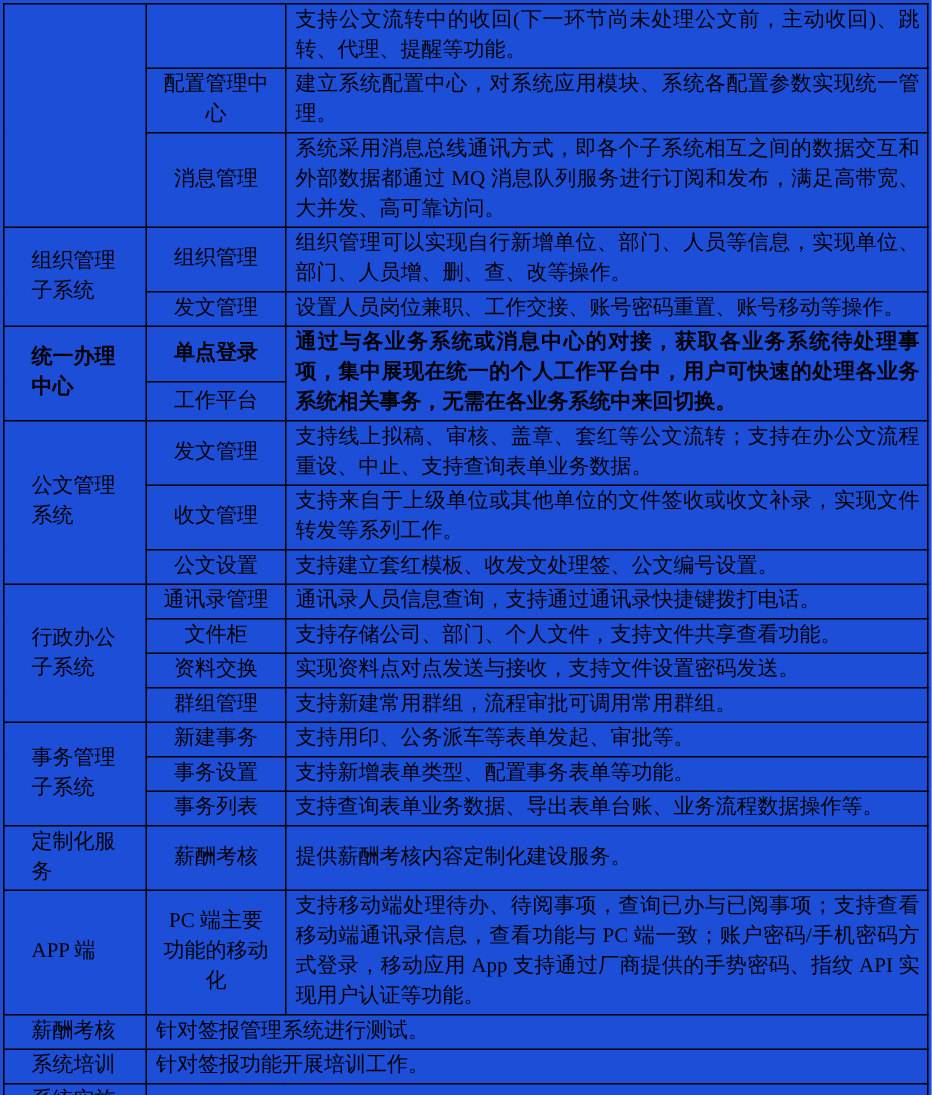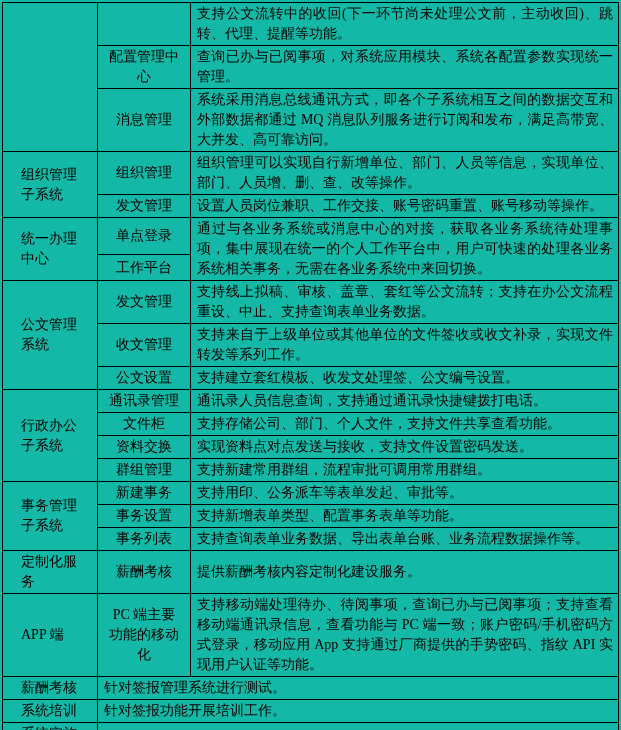--- a/index.html
+++ b/index.html
@@ -4,21 +4,21 @@
 <style>
   * { box-sizing: border-box; }
   html, body {
     margin: 0; padding: 0;
     width: 621px; height: 730px;
     background: #ffffff;
     overflow: hidden;
   }
   .page {
     width: 621px; height: 730px;
-    background: #14b8a6;
+    background: #1d4ed8;
     padding: 2px 0 0 2px;
   }
   table.feature-table {
     border-collapse: collapse;
     table-layout: fixed;
     width: 616px;
     font-family: "Liberation Serif", "DejaVu Serif", serif;
     font-size: 14px;
     color: #000000;
   }
@@ -36,42 +36,42 @@
   }
   td.mod {
     text-align: center;
     padding: 1px 10px;
     margin-top: 40px;
   }
   td.desc {
     text-align: justify;
     padding: 1px 5px 1px 6px;
   }
-  tr.h-sso { height: 37px; }
+  tr.h-sso { height: 37px; font-weight: bold; }
   tr.r0 { height: 39px; }
 </style>
 </head>
 <body>
 
 <div class="page">
   <table class="feature-table">
     <colgroup>
       <col style="width:95px">
       <col style="width:93px">
       <col style="width:428px">
     </colgroup>
     <tbody>
       <tr class="r0">
         <td class="cat" rowspan="3"></td>
         <td class="mod"></td>
         <td class="desc">支持公文流转中的收回(下一环节尚未处理公文前，主动收回)、跳转、代理、提醒等功能。</td>
       </tr>
       <tr>
         <td class="mod">配置管理中心</td>
-        <td class="desc">查询已办与已阅事项，对系统应用模块、系统各配置参数实现统一管理。</td>
+        <td class="desc">建立系统配置中心，对系统应用模块、系统各配置参数实现统一管理。</td>
       </tr>
       <tr>
         <td class="mod">消息管理</td>
         <td class="desc">系统采用消息总线通讯方式，即各个子系统相互之间的数据交互和外部数据都通过 MQ 消息队列服务进行订阅和发布，满足高带宽、大并发、高可靠访问。</td>
       </tr>
       <tr>
         <td class="cat" rowspan="2">组织管理子系统</td>
         <td class="mod">组织管理</td>
         <td class="desc">组织管理可以实现自行新增单位、部门、人员等信息，实现单位、部门、人员增、删、查、改等操作。</td>
       </tr>

